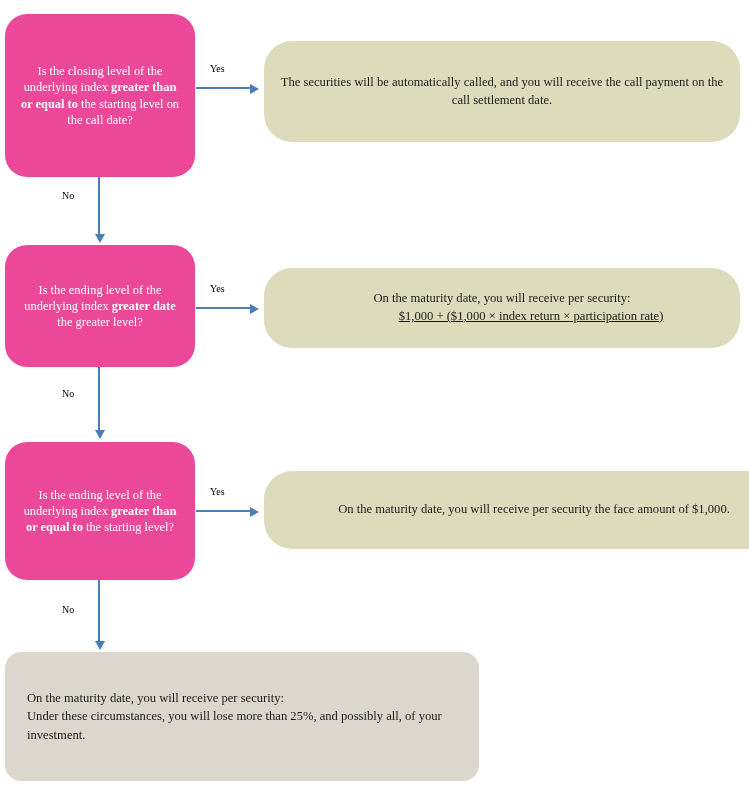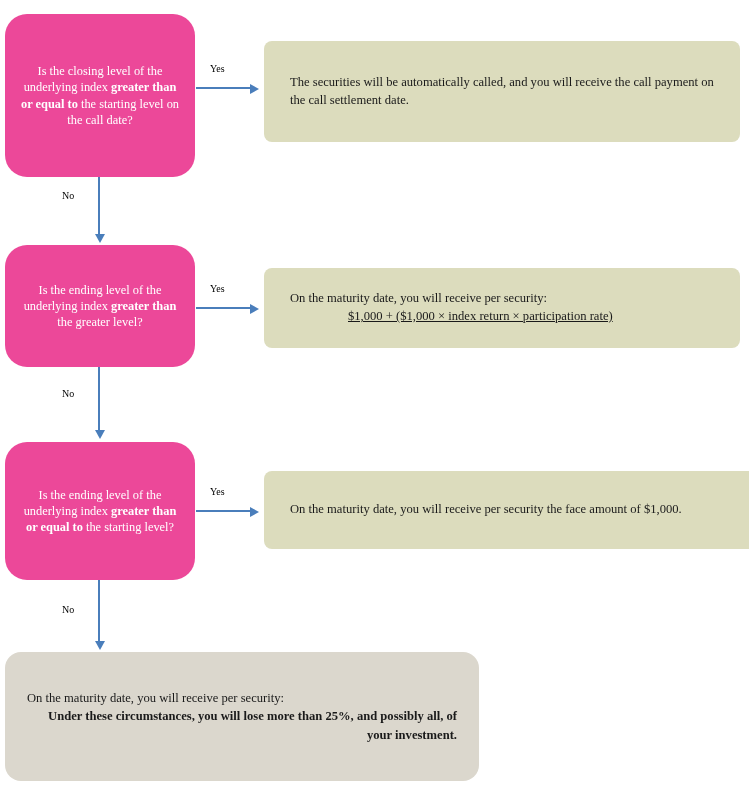--- a/index.html
+++ b/index.html
@@ -42,28 +42,29 @@
 
   #decision-1 { left: 5px;  top: 14px;  width: 190px; height: 163px; }
   #decision-2 { left: 5px;  top: 245px; width: 190px; height: 122px; }
   #decision-3 { left: 5px;  top: 442px; width: 190px; height: 138px; }
 
   
   .outcome {
     position: absolute;
     box-sizing: border-box;
     background: #dcdcbd;
-    border-radius: 8px;
+    border-radius: 28px;
     color: #1a1a1a;
     font-size: 12.6px;
     line-height: 1.42;
     display: flex;
     flex-direction: column;
     justify-content: center;
-    padding: 10px 26px;
+    padding: 10px 14px;
+    text-align: center;
   }
   #outcome-1 { left: 264px; top: 41px;  width: 476px; height: 101px; }
   #outcome-2 { left: 264px; top: 268px; width: 476px; height: 80px; }
   #outcome-3 { left: 264px; top: 471px; width: 540px; height: 78px; }
 
   .outcome .line        { display: block; }
   .outcome .line-indent { display: block; padding-left: 58px; text-decoration: underline; }
 
   
   #final-box {
@@ -76,21 +77,21 @@
     color: #1a1a1a;
     font-size: 12.6px;
     line-height: 1.45;
     display: flex;
     flex-direction: column;
     justify-content: center;
     padding: 8px 22px;
   }
   #final-box .line        { display: block; }
   #final-box .line-indent { display: block; padding-left: 48px; }
-  #final-box .line-bold   { display: block; font-weight: bold; text-align: right; }
+  #final-box .line-bold   { display: block; font-weight: normal; }
 
   
   .conn-v {            
     position: absolute;
     width: 2px;
     background: #4a7ebb;
   }
   .conn-h {            
     position: absolute;
     height: 2px;
@@ -134,21 +135,21 @@
 
   <div class="outcome" id="outcome-1">
     <span class="line">The securities will be automatically called, and you will receive the call payment on the call settlement date.</span>
   </div>
 
   <div class="conn-v" style="left:98px; top:177px; height:60px;"></div>
   <div class="arrow-down" style="left:94.5px; top:234px;"></div>
   <div class="edge-label" style="left:62px; top:190px;">No</div>
 
   <div class="decision" id="decision-2">
-    <span class="dtext"><span>Is the ending level of the underlying index </span><b>greater than</b><span> the greater level?</span></span>
+    <span class="dtext"><span>Is the ending level of the underlying index </span><b>greater date</b><span> the greater level?</span></span>
   </div>
 
   <div class="conn-h" style="left:196px; top:307px; width:54px;"></div>
   <div class="arrow-right" style="left:250px; top:303.5px;"></div>
   <div class="edge-label" style="left:210px; top:283px;">Yes</div>
 
   <div class="outcome" id="outcome-2">
     <span class="line">On the maturity date, you will receive per security:</span>
     <span class="line-indent">$1,000 + ($1,000 × index return × participation rate)</span>
   </div>

